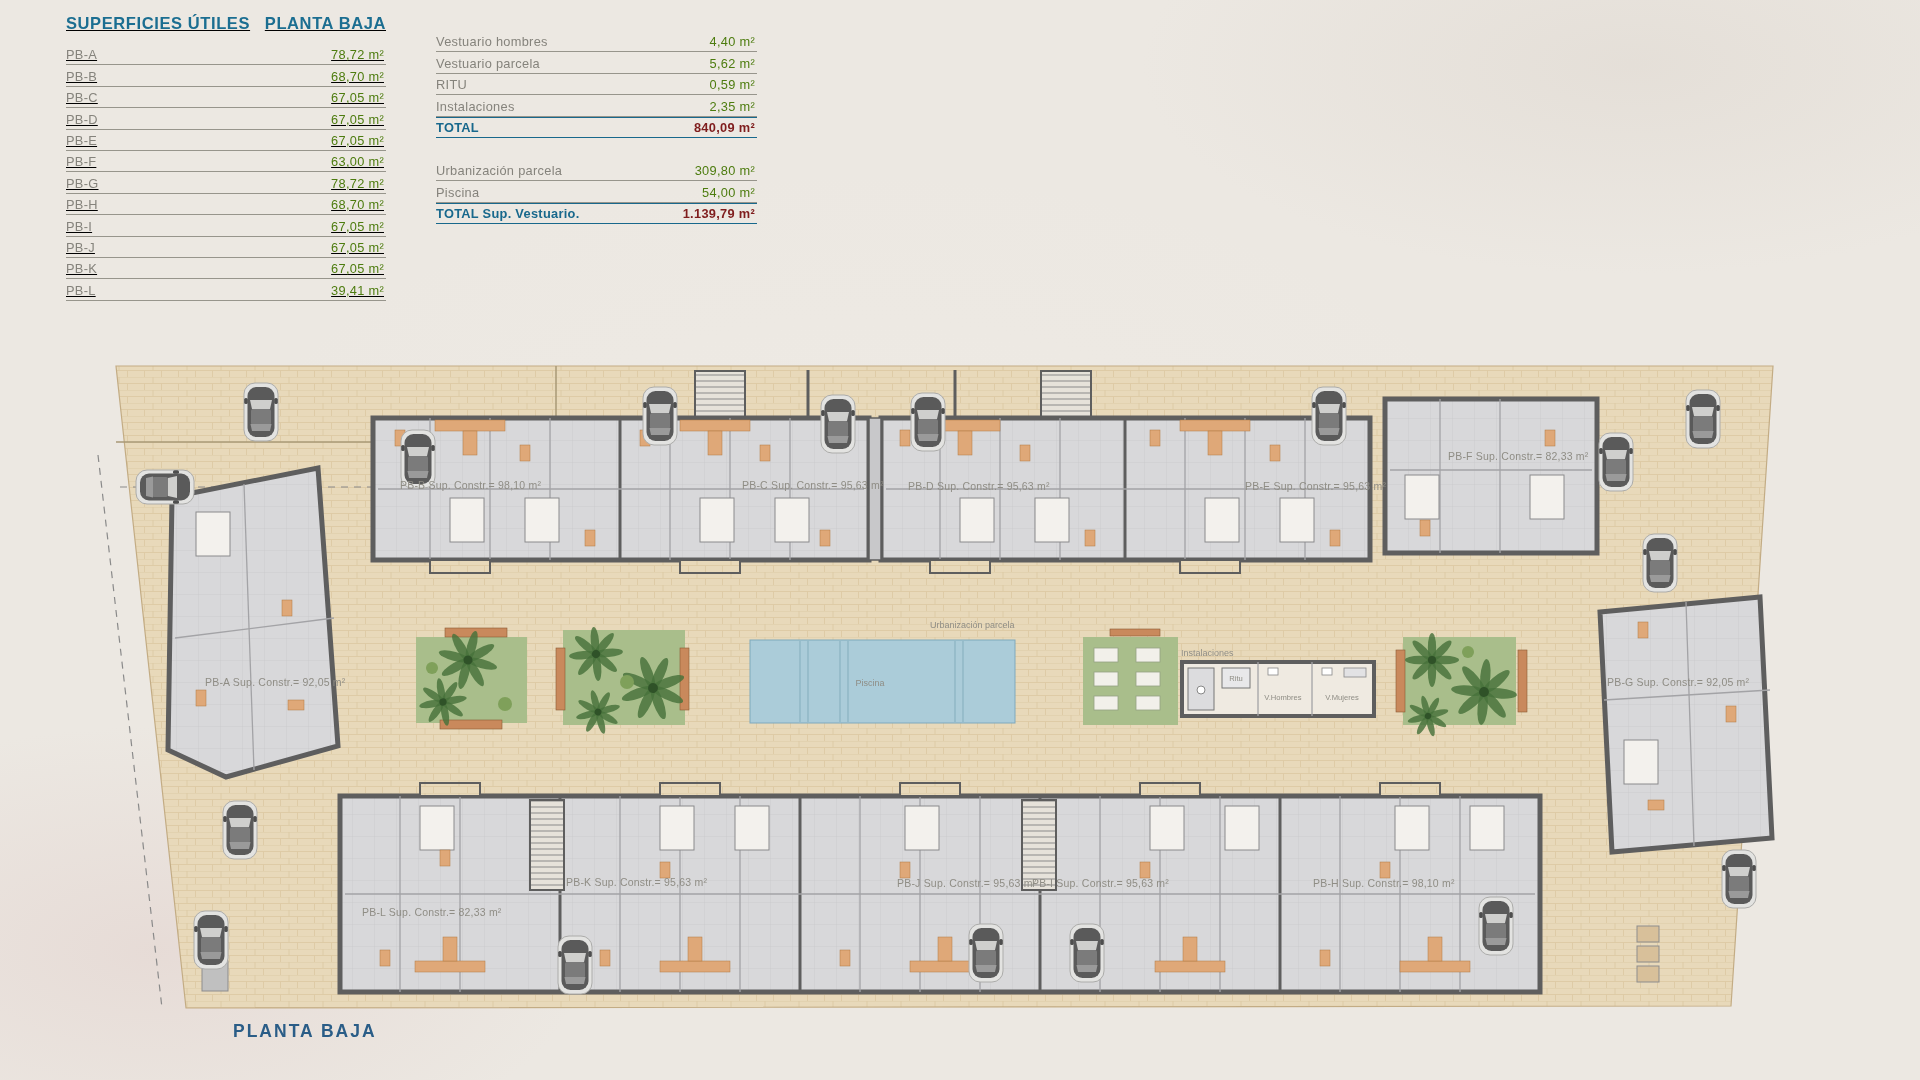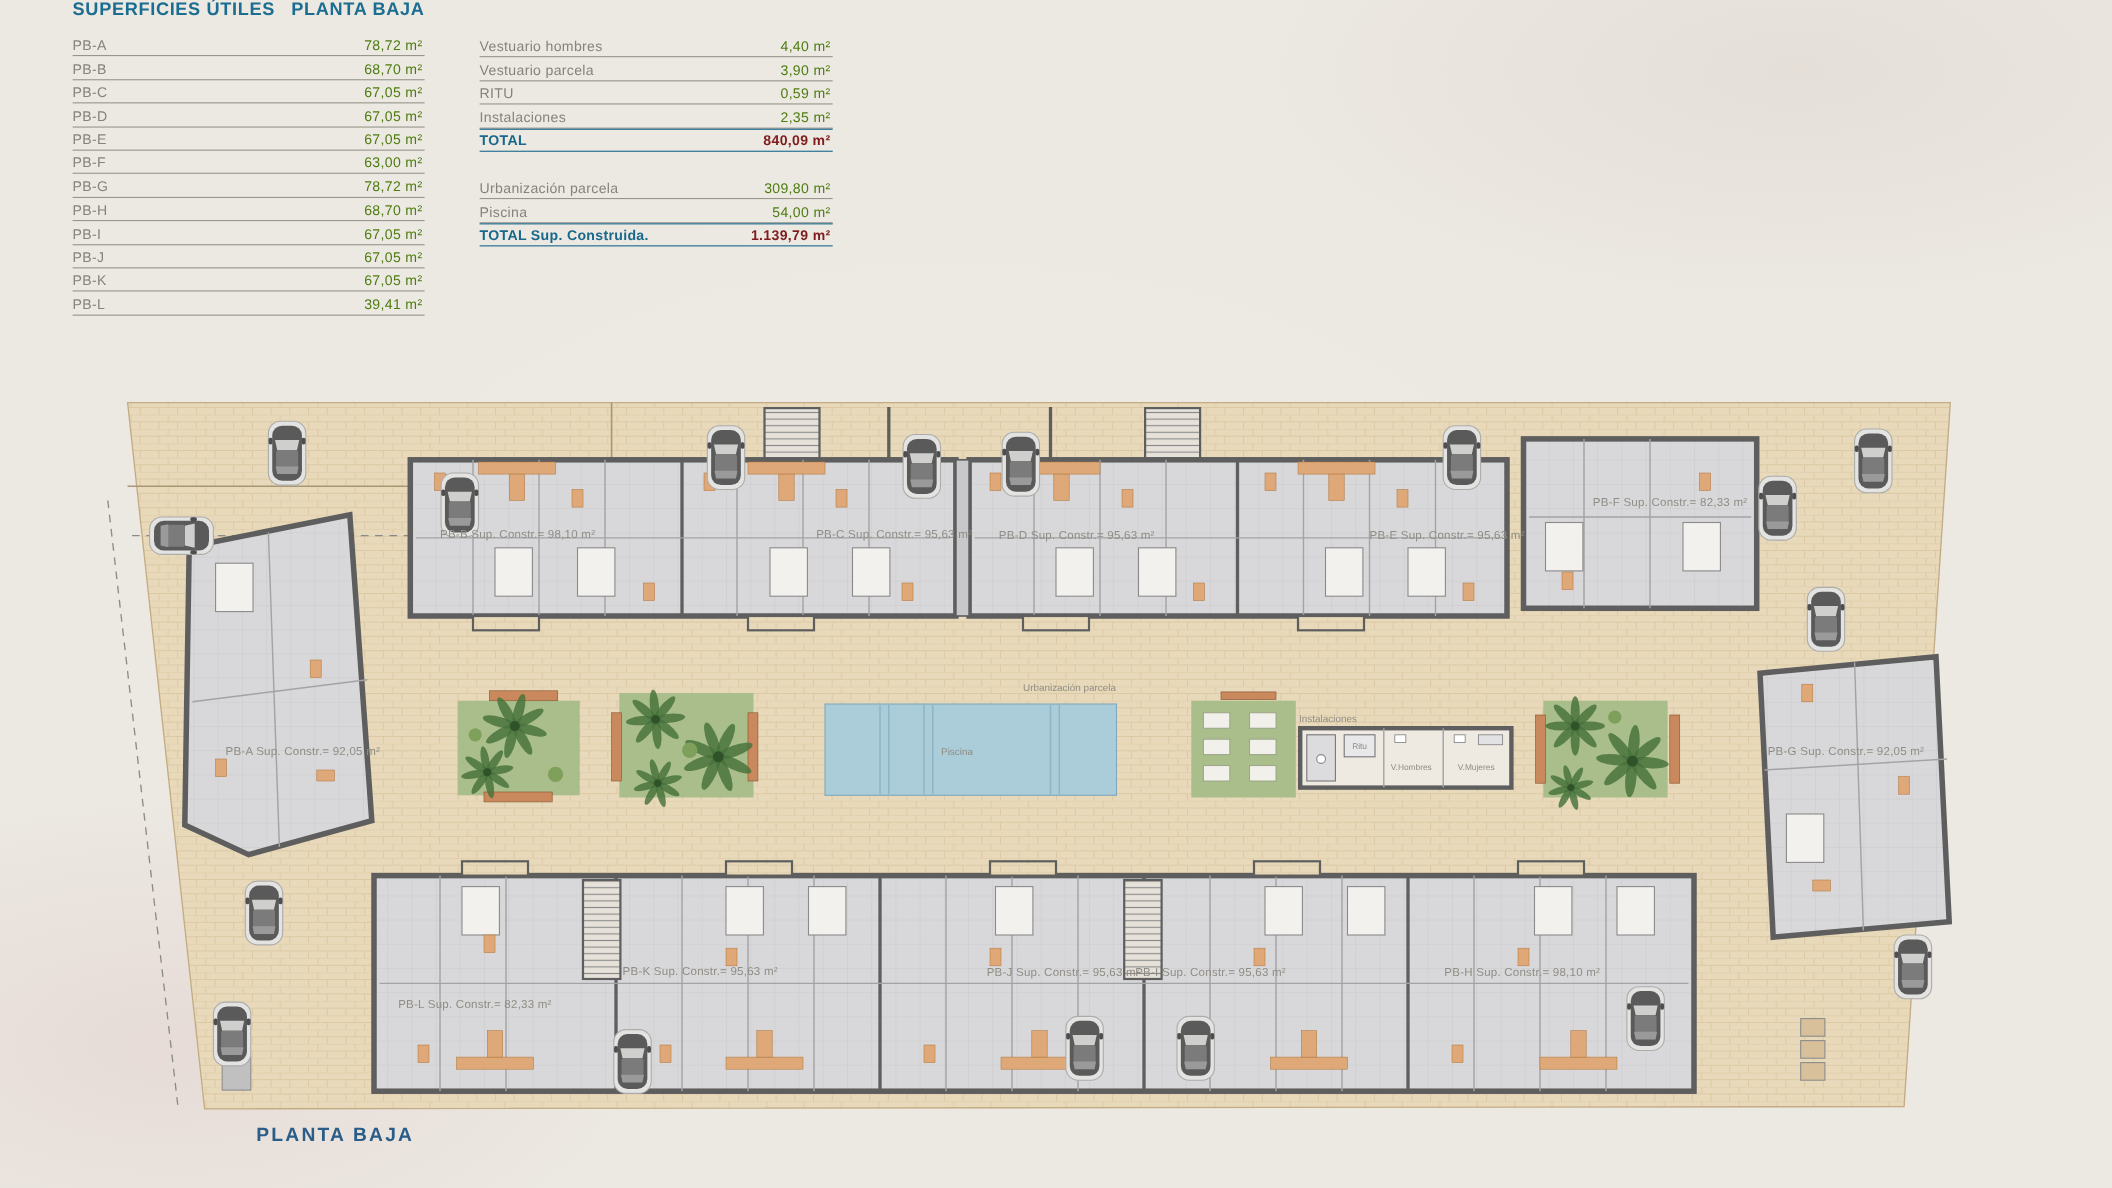--- a/index.html
+++ b/index.html
@@ -9,21 +9,21 @@
     font-family:"Liberation Sans", sans-serif;
   }
   .bg-wash{position:absolute;inset:0;
     background:
       radial-gradient(620px 320px at 8% 88%, rgba(226,209,205,.55), rgba(226,209,205,0) 70%),
       radial-gradient(700px 300px at 85% 6%, rgba(221,214,206,.5), rgba(221,214,206,0) 70%),
       radial-gradient(900px 500px at 45% 50%, rgba(240,236,230,.6), rgba(240,236,230,0) 75%);
   }
   
   .panel{position:absolute;}
-  .panel-left{left:66px;top:0;width:320px;}
+  .panel-left{left:66px;top:14px;width:320px;text-decoration:underline;}
   .panel-mid{left:436px;top:31px;width:321px;}
   .thead{display:flex;justify-content:space-between;color:#1b6e91;font-weight:bold;
          font-size:16.5px;letter-spacing:.6px;}
   .rows{margin-top:11px;}
   .trow{display:flex;justify-content:space-between;align-items:flex-end;
         height:21.4px;border-bottom:1px solid #97958c;box-sizing:border-box;
         color:#85837c;font-size:12.8px;padding:0 2px 2px 0;letter-spacing:.3px;}
   .trow .tv{color:#4d7c0f;}
   .trow.total{color:#18688c;font-weight:bold;border-top:1.6px solid #18688c;
         border-bottom:1.6px solid #18688c;align-items:flex-end;}
@@ -116,21 +116,21 @@
 </div>
 
 <div class="panel panel-mid">
   <div>
     <div class="trow">
         <span>Vestuario hombres</span>
         <span class="tv">4,40 m²</span>
       </div>
     <div class="trow">
         <span>Vestuario parcela</span>
-        <span class="tv">3,90 m²</span>
+        <span class="tv">5,62 m²</span>
       </div>
     <div class="trow">
         <span>RITU</span>
         <span class="tv">0,59 m²</span>
       </div>
     <div class="trow">
         <span>Instalaciones</span>
         <span class="tv">2,35 m²</span>
       </div>
     <div class="trow total">
@@ -142,21 +142,21 @@
   <div>
     <div class="trow">
         <span>Urbanización parcela</span>
         <span class="tv">309,80 m²</span>
       </div>
     <div class="trow">
         <span>Piscina</span>
         <span class="tv">54,00 m²</span>
       </div>
     <div class="trow total">
-        <span>TOTAL Sup. Construida.</span>
+        <span>TOTAL Sup. Vestuario.</span>
         <span class="tv">1.139,79 m²</span>
       </div>
   </div>
 </div>
 
 <svg width="1920" height="1080" viewBox="0 0 1920 1080">
   <defs>
     <pattern id="brick" width="34" height="13" patternUnits="userSpaceOnUse">
       <rect width="34" height="13" fill="#e8d9ba"></rect>
       <path d="M0 0 H34 M0 6.5 H34 M17 0 V6.5 M8.5 6.5 V13 M25.5 6.5 V13" stroke="#dcc9a4" stroke-width=".9" fill="none"></path>

